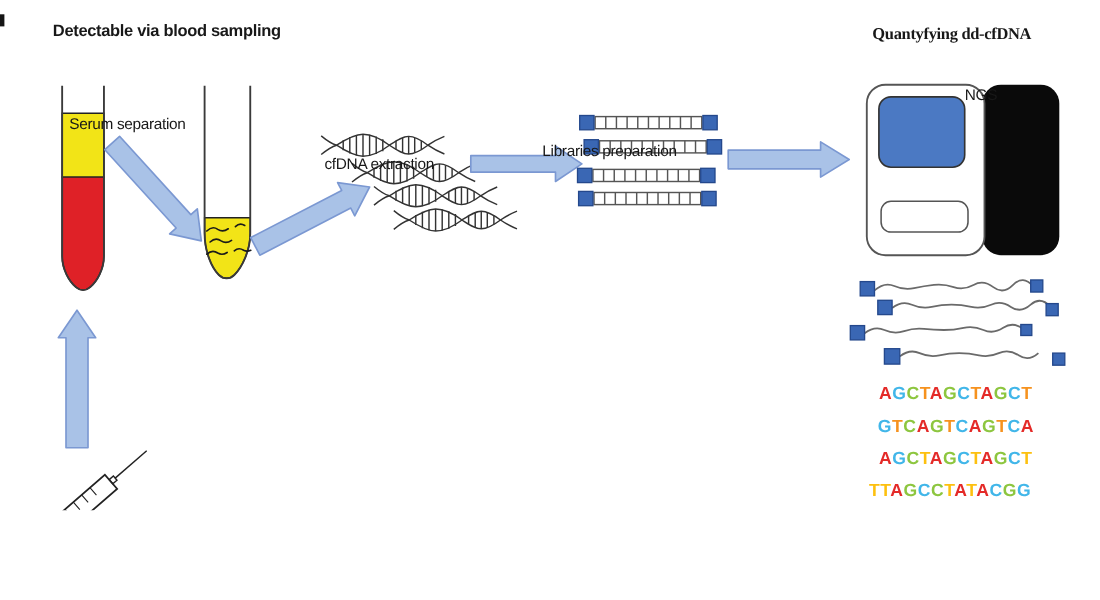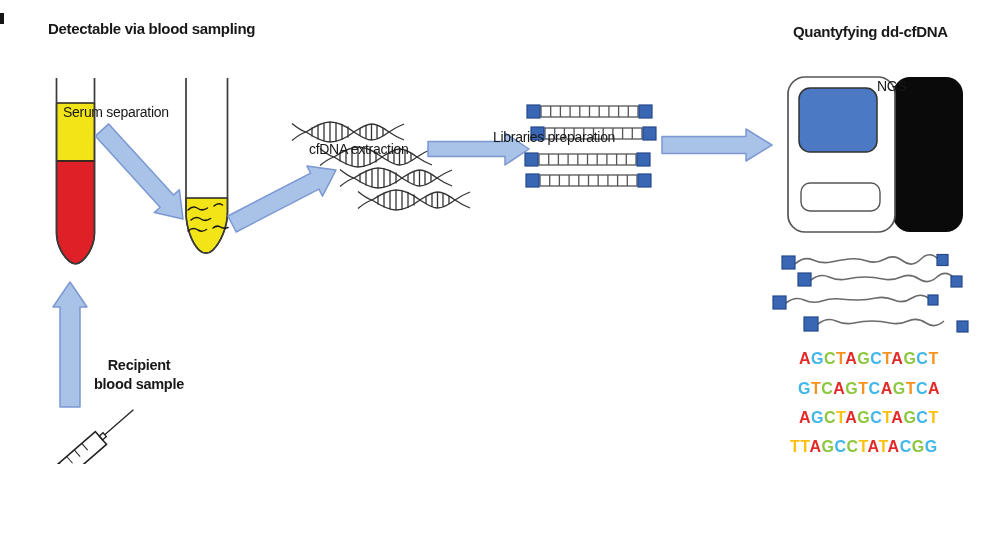--- a/index.html
+++ b/index.html
@@ -133,26 +133,24 @@
       <rect class="syr" stroke-width="1.6" x="20" y="-8.5" width="70" height="17" fill="#fff"></rect>
       <path class="syr" stroke-width="1.9" d="M19,-12 L19,12"></path>
       <path class="syr" stroke-width="2.5" d="M4,0 L19,0"></path>
       <rect x="1" y="-9" width="3.5" height="18" fill="#222"></rect>
       <path class="syr" stroke-width="1" d="M32,-8.5 V0.5 M42,-8.5 V0.5 M52,-8.5 V0.5 M62,-8.5 V0.5 M72,-8.5 V0.5"></path>
     </g>
   </svg>
 
   <div class="label title" style="left:48px; top:20px;">Detectable via blood sampling</div>
   <div class="label sub" style="left:63px; top:56px;">Serum separation</div>
-  <div class="label sub" style="left:309px; top:93px;">cfDNA extraction</div>
+  <div class="label sub" style="left:295px; top:93px;">cfDNA extraction</div>
   <div class="label sub" style="left:493px; top:81px;">Libraries preparation</div>
-  <div class="label title" style="left:793px; top:23px;">Quantyfying dd-cfDNA</div>
+  <div class="label title" style="left:793px; top:23px;font-family:Liberation Serif, serif;">Quantyfying dd-cfDNA</div>
   <div class="label sub" style="left:877px; top:30px;">NGS</div>
-  <div class="recipient">Recipient
-blood sample</div>
 
   <div class="seq-block">
     <div class="seq-row" style="left:10px; top:350px;"><span style="color: rgb(228, 42, 40);">A</span><span style="color: rgb(65, 182, 233);">G</span><span style="color: rgb(141, 198, 63);">C</span><span style="color: rgb(246, 146, 30);">T</span><span style="color: rgb(228, 42, 40);">A</span><span style="color: rgb(141, 198, 63);">G</span><span style="color: rgb(65, 182, 233);">C</span><span style="color: rgb(246, 146, 30);">T</span><span style="color: rgb(228, 42, 40);">A</span><span style="color: rgb(141, 198, 63);">G</span><span style="color: rgb(65, 182, 233);">C</span><span style="color: rgb(246, 146, 30);">T</span></div>
     <div class="seq-row" style="left:9px;  top:380px;"><span style="color: rgb(65, 182, 233);">G</span><span style="color: rgb(246, 146, 30);">T</span><span style="color: rgb(141, 198, 63);">C</span><span style="color: rgb(228, 42, 40);">A</span><span style="color: rgb(141, 198, 63);">G</span><span style="color: rgb(246, 146, 30);">T</span><span style="color: rgb(65, 182, 233);">C</span><span style="color: rgb(228, 42, 40);">A</span><span style="color: rgb(141, 198, 63);">G</span><span style="color: rgb(246, 146, 30);">T</span><span style="color: rgb(65, 182, 233);">C</span><span style="color: rgb(228, 42, 40);">A</span></div>
     <div class="seq-row" style="left:10px; top:409px;"><span style="color: rgb(228, 42, 40);">A</span><span style="color: rgb(65, 182, 233);">G</span><span style="color: rgb(141, 198, 63);">C</span><span style="color: rgb(253, 192, 15);">T</span><span style="color: rgb(228, 42, 40);">A</span><span style="color: rgb(141, 198, 63);">G</span><span style="color: rgb(65, 182, 233);">C</span><span style="color: rgb(253, 192, 15);">T</span><span style="color: rgb(228, 42, 40);">A</span><span style="color: rgb(141, 198, 63);">G</span><span style="color: rgb(65, 182, 233);">C</span><span style="color: rgb(253, 192, 15);">T</span></div>
     <div class="seq-row" style="left:1px;  top:438px;"><span style="color: rgb(253, 192, 15);">T</span><span style="color: rgb(253, 192, 15);">T</span><span style="color: rgb(228, 42, 40);">A</span><span style="color: rgb(141, 198, 63);">G</span><span style="color: rgb(65, 182, 233);">C</span><span style="color: rgb(141, 198, 63);">C</span><span style="color: rgb(253, 192, 15);">T</span><span style="color: rgb(228, 42, 40);">A</span><span style="color: rgb(253, 192, 15);">T</span><span style="color: rgb(228, 42, 40);">A</span><span style="color: rgb(65, 182, 233);">C</span><span style="color: rgb(141, 198, 63);">G</span><span style="color: rgb(65, 182, 233);">G</span></div>
   </div>
 
 </div>
 

